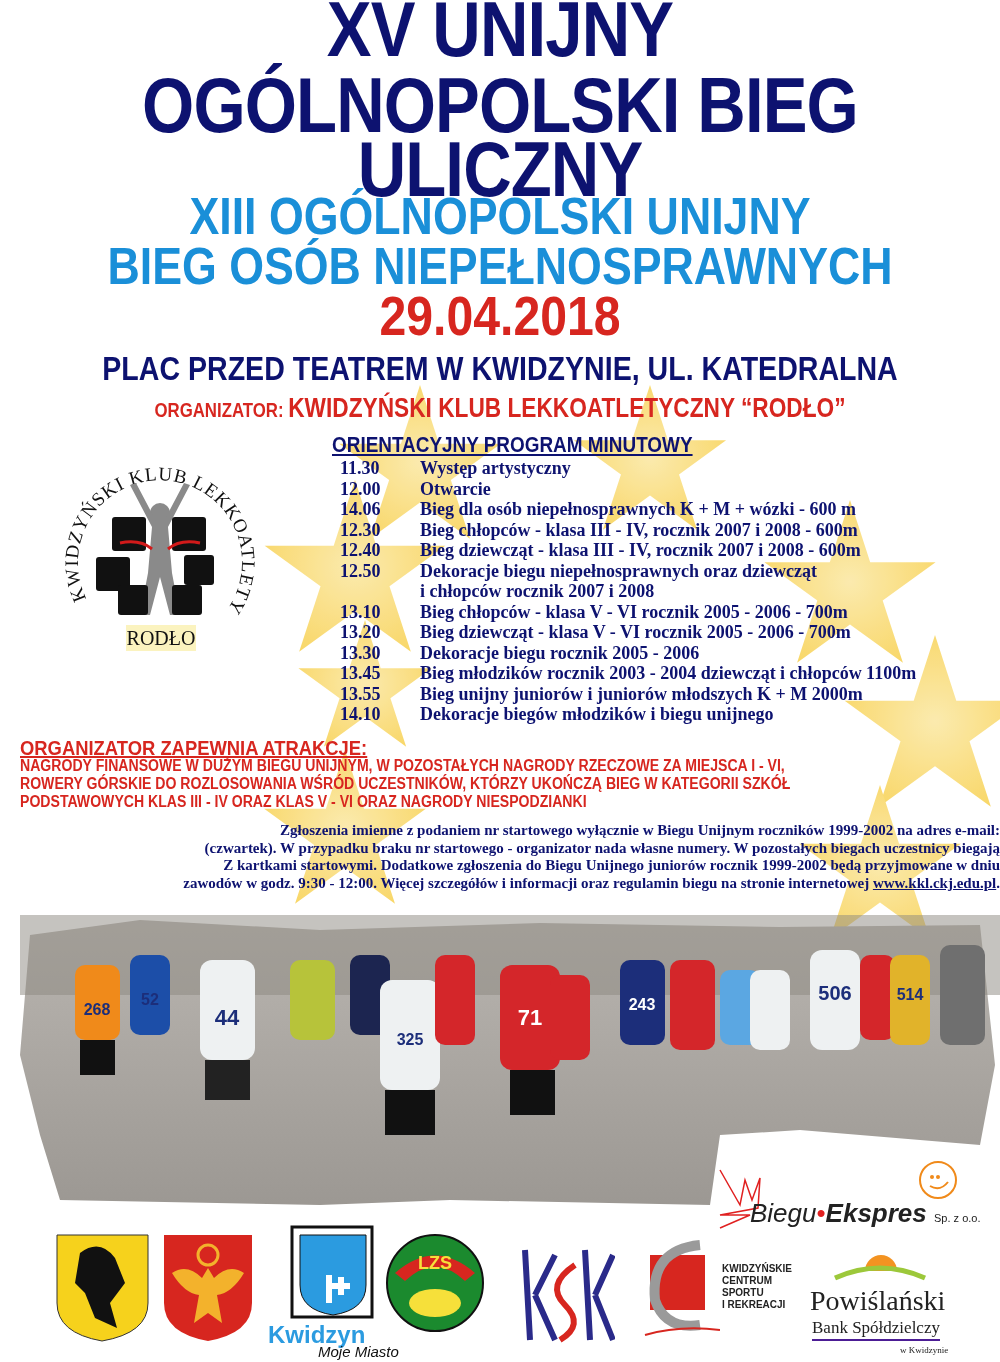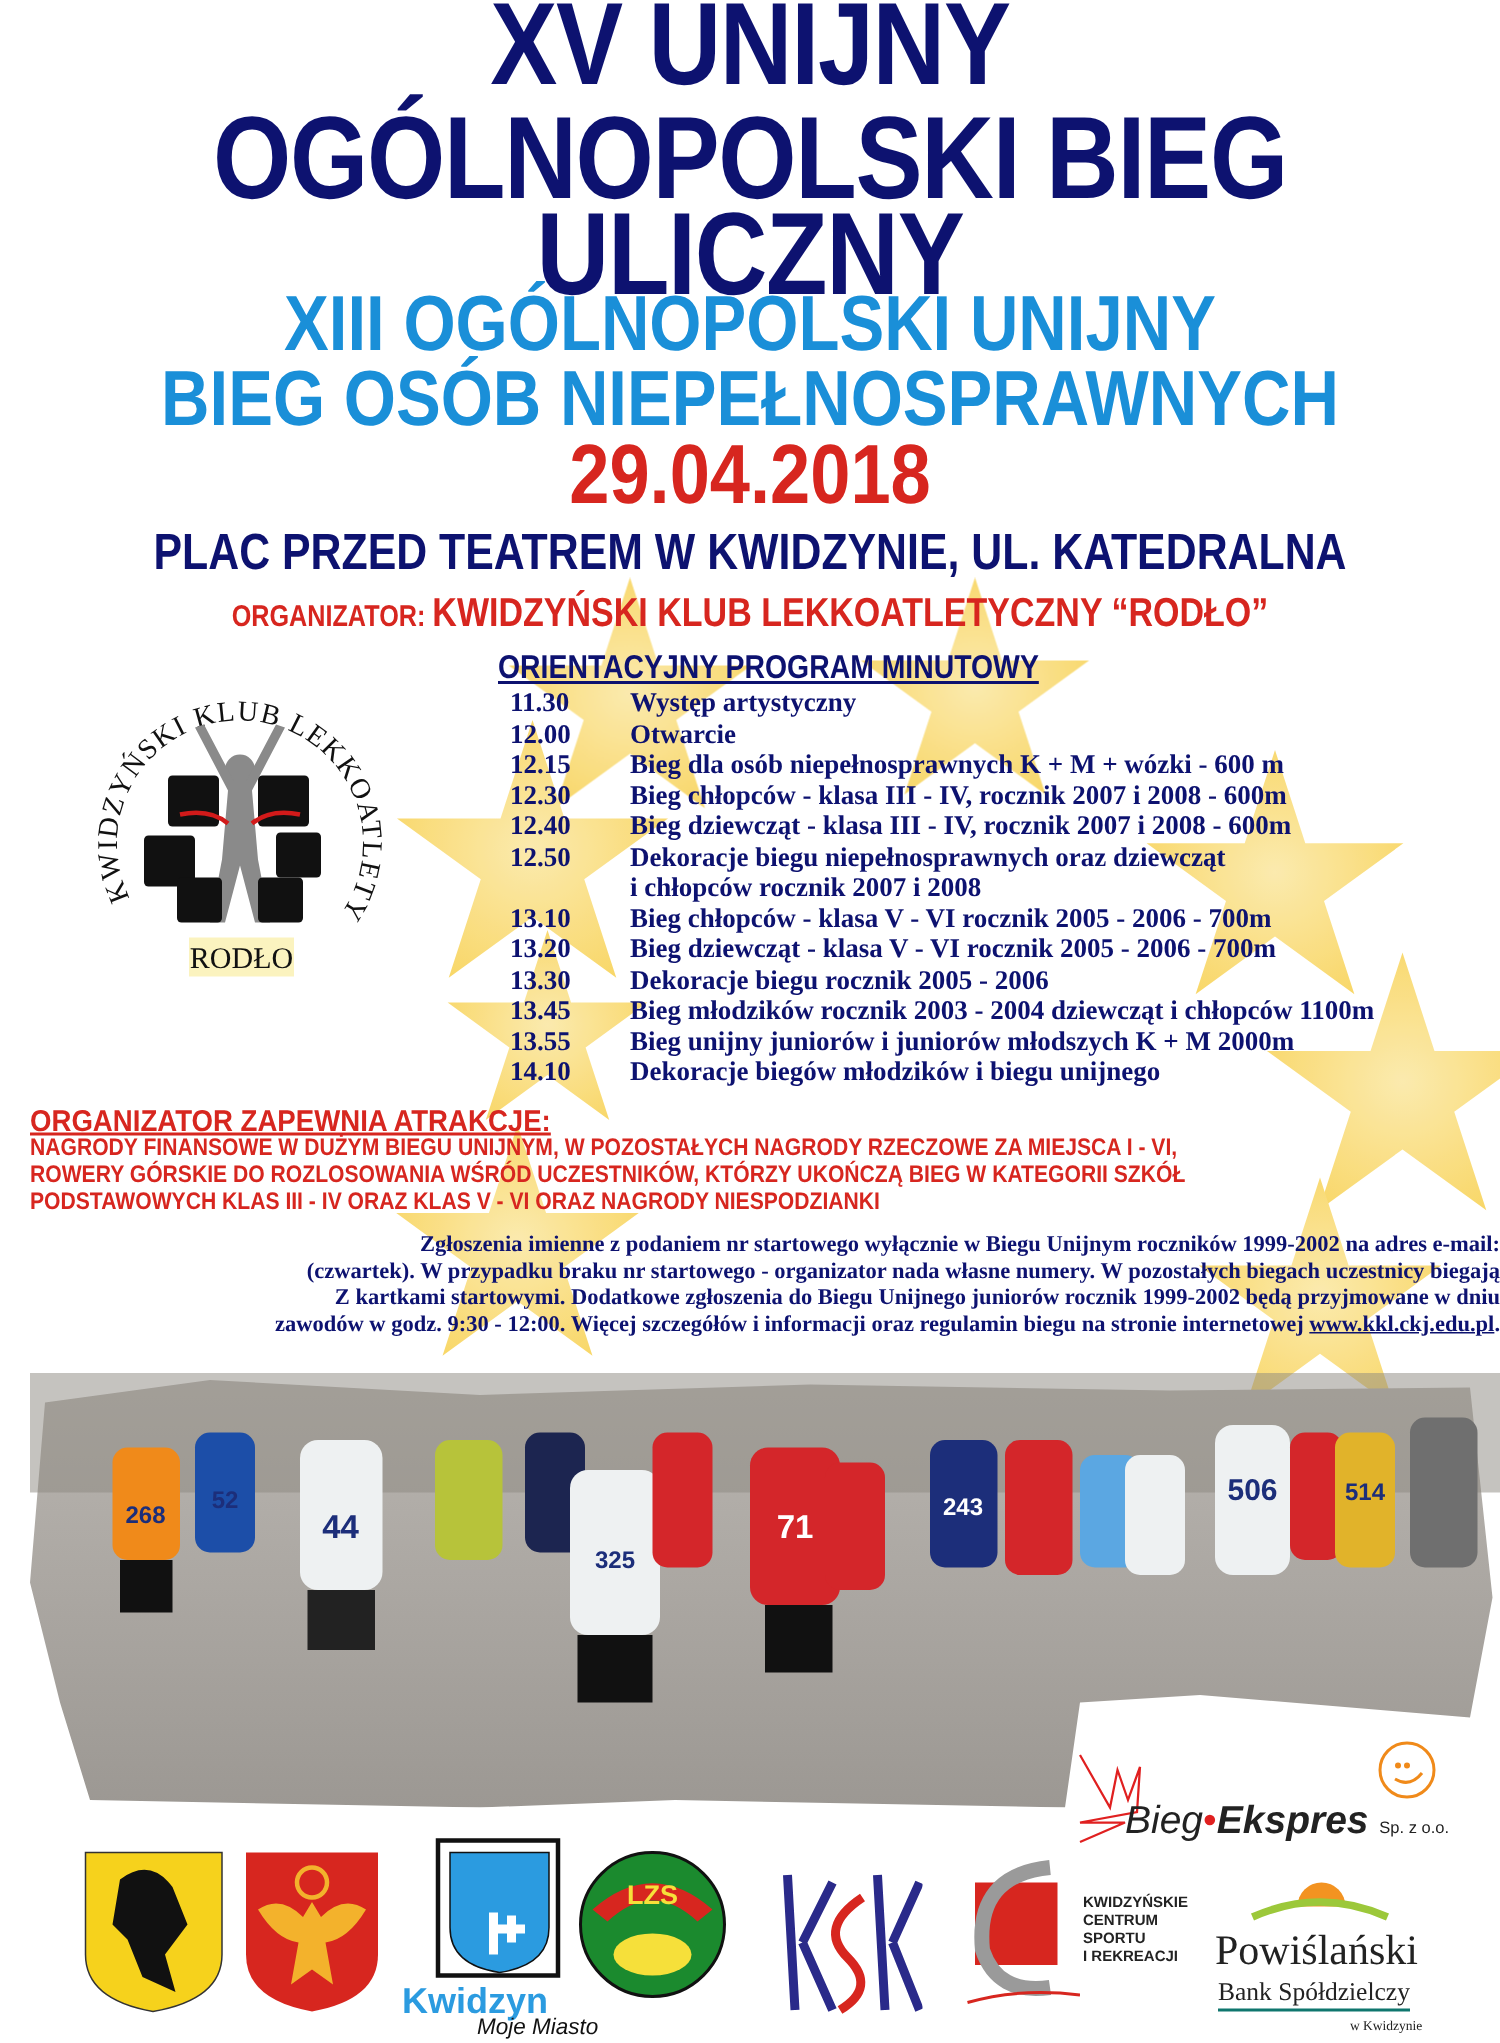--- a/index.html
+++ b/index.html
@@ -107,21 +107,21 @@
   <div class="prog">
     <div class="row">
         <span class="time">11.30</span>
         <span class="desc">Występ artystyczny</span>
       </div>
     <div class="row">
         <span class="time">12.00</span>
         <span class="desc">Otwarcie</span>
       </div>
     <div class="row">
-        <span class="time">12.15</span>
+        <span class="time">14.06</span>
         <span class="desc">Bieg dla osób niepełnosprawnych K + M + wózki - 600 m</span>
       </div>
     <div class="row">
         <span class="time">12.30</span>
         <span class="desc">Bieg chłopców  -  klasa III - IV, rocznik 2007 i 2008 - 600m</span>
       </div>
     <div class="row">
         <span class="time">12.40</span>
         <span class="desc">Bieg dziewcząt  -  klasa III - IV, rocznik 2007 i 2008 - 600m</span>
       </div>
@@ -220,21 +220,21 @@
 
   <div class="druk">
     <svg width="290" height="70" viewBox="0 0 290 70">
       <path d="M10,10 L30,45 L35,20 L42,40 L50,18 L48,48 L10,55 L40,55 L10,68" stroke="#e02020" stroke-width="1.5" fill="none"></path>
       <circle cx="228" cy="20" r="18" fill="none" stroke="#f08a1a" stroke-width="2"></circle>
       <circle cx="222" cy="17" r="2" fill="#f08a1a"></circle>
         <circle cx="228" cy="17" r="2" fill="#f08a1a"></circle>
       <path d="M220,26 Q230,32 238,22" stroke="#f08a1a" stroke-width="2" fill="none"></path>
     </svg>
     <div class="abs" style="left:40px;top:38px;font-size:26px;white-space:nowrap;color:#222;">
-      <span style="font-style:italic;">Bieg</span><span style="color:#e02020">•</span><span style="font-weight:900;font-style:italic;">Ekspres</span>
+      <span style="font-style:italic;">Biegu</span><span style="color:#e02020">•</span><span style="font-weight:900;font-style:italic;">Ekspres</span>
       <span style="font-size:11px;">Sp. z o.o.</span>
     </div>
   </div>
 
   <div class="logos">
 
     <svg class="abs" style="left:55px;top:8px" width="95" height="110" viewBox="0 0 95 110">
       <path d="M2,2 H93 V70 Q93,100 47,108 Q2,100 2,70 Z" fill="#f6d21c" stroke="#333" stroke-width="1"></path>
       <path d="M25,20 Q45,5 60,25 L70,50 L55,70 L62,95 L40,85 L30,60 L20,50 Z" fill="#111"></path>
     </svg>
@@ -280,16 +280,16 @@
       <div>CENTRUM</div>
       <div>SPORTU</div>
       <div>I REKREACJI</div>
     </div>
 
     <svg class="abs" style="left:830px;top:18px" width="100" height="40" viewBox="0 0 100 40">
       <path d="M35,28 A16,16 0 0 1 67,28 Z" fill="#f39321"></path>
       <path d="M5,35 Q50,15 95,35" stroke="#9cc83a" stroke-width="5" fill="none"></path>
     </svg>
     <div class="abs" style="left:810px;top:60px;font-family:'Liberation Serif',serif;font-size:28px;color:#222;">Powiślański</div>
-    <div class="abs" style="left:812px;top:93px;font-family:'Liberation Serif',serif;font-size:17px;color:#222;border-bottom:2px solid #0f766e;padding-bottom:1px;">Bank Spółdzielczy</div>
+    <div class="abs" style="left:812px;top:93px;font-family:'Liberation Serif',serif;font-size:17px;color:#222;border-bottom:2px solid #4c1d95;padding-bottom:1px;">Bank Spółdzielczy</div>
     <div class="abs" style="left:900px;top:120px;font-family:'Liberation Serif',serif;font-size:9px;color:#222;">w Kwidzynie</div>
   </div>
 </div>
 
 </body></html>

